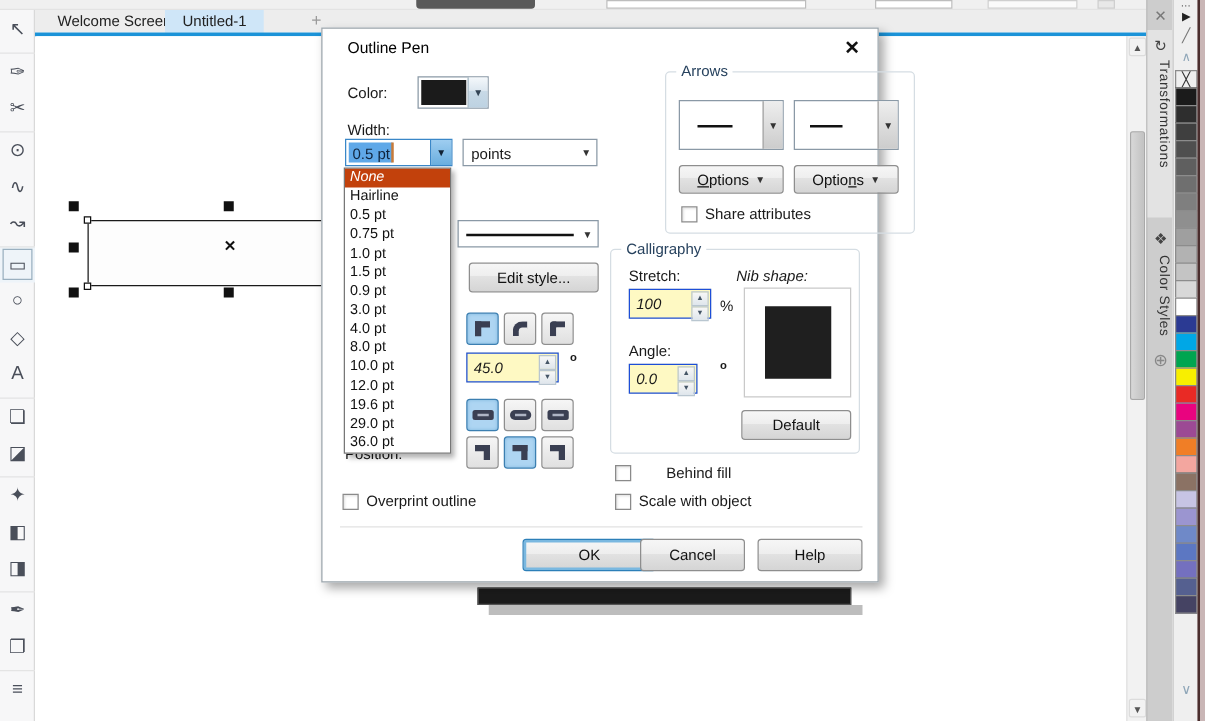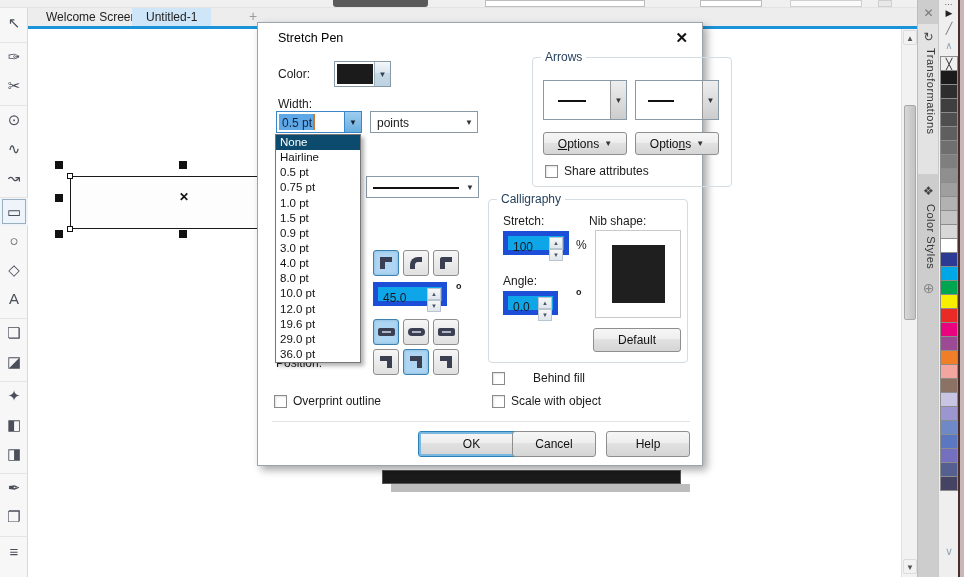--- a/index.html
+++ b/index.html
@@ -59,21 +59,21 @@
         background:linear-gradient(#f6f6f6,#eeeeee 45%,#e2e2e2 46%,#d5d5d5);
         border:1px solid #8e8e8e;border-radius:3px;font-size:12px;color:#111;cursor:pointer;}
   .btn7 .u{text-decoration:underline;}
   .btn7 .dd{font-size:8px;color:#333;}
   .combo{position:absolute;background:#fff;border:1px solid #8a99a6;}
   .combo .arrowbtn{position:absolute;right:0;top:0;bottom:0;width:16px;border-left:1px solid #9db2c0;
         background:linear-gradient(#f4f8fb,#dbe6ef 45%,#c8d9e6 46%,#bdd2e2);color:#345;
         font-size:8px;display:flex;align-items:center;justify-content:center;}
   .checkbox{position:absolute;display:flex;align-items:center;gap:6px;cursor:pointer;}
   .checkbox .box{width:13px;height:13px;background:#fff;border:1px solid #8a8a8a;box-shadow:inset 1px 1px 2px rgba(0,0,0,.12);}
-  .spinfield{position:absolute;background:#0ea5e9;border:5px solid #1d4ed8;}
+  .spinfield{position:absolute;background:#fef9c3;border:1px solid #1d4ed8;font-style:italic;}
   .spinfield .val{position:absolute;left:5px;top:4px;font-size:12px;}
   .spin{position:absolute;right:1px;top:1px;bottom:1px;width:14px;display:flex;flex-direction:column;}
   .spin span{flex:1;font-size:6px;line-height:10px;text-align:center;color:#456;
         background:linear-gradient(#f7f7f7,#dfe6ec);border:1px solid #b9c6d0;}
   .toggle{position:absolute;width:26px;height:26px;border:1px solid #8e8e8e;border-radius:3px;
         background:linear-gradient(#f6f6f6,#e0e0e0);display:flex;align-items:center;justify-content:center;cursor:pointer;}
   .toggle.selected{background:#aed5f2;border:1px solid #3c7fb1;box-shadow:inset 0 0 3px #7db7de;}
   .ic-corner{width:12px;height:12px;border-top:5px solid #3a3f52;border-left:5px solid #3a3f52;}
   .ic-corner.round{border-top-left-radius:8px;}
   .ic-corner.bevel{border-top-left-radius:3px;}
@@ -84,21 +84,21 @@
   .sup{font-size:9px;font-weight:bold;position:absolute;}
   .sep{position:absolute;height:1px;background:#e2e2e2;}
   
   .widthcombo{position:absolute;left:18px;top:88px;width:86px;height:22px;background:#fff;border:1px solid #3a87c8;}
   .widthcombo .selval{position:absolute;left:2px;top:2px;bottom:2px;padding:2px 2px 0 3px;background:#5fa8e8;color:#10243c;font-size:12px;}
   .widthcombo .caret{position:absolute;top:2px;bottom:2px;width:2px;background:#c77b3a;}
   .widthcombo .arrowbtn{position:absolute;right:0;top:0;bottom:0;width:17px;background:linear-gradient(#9ecdf0,#6aaede);border-left:1px solid #3a87c8;color:#123;font-size:8px;display:flex;align-items:center;justify-content:center;}
   .wlist{position:absolute;left:275px;top:134px;width:86px;height:229px;background:#fff;border:1px solid #777;
         box-shadow:3px 3px 4px rgba(0,0,0,.3);z-index:20;display:flex;flex-direction:column;}
   .wl-item{flex:1;padding:0 4px;font-size:11.5px;line-height:15px;color:#111;cursor:default;white-space:nowrap;}
-  .wl-item.selected{background:#0c4a6e;color:#fff;}
+  .wl-item.selected{background:#c2410c;color:#fff;font-style:italic;}
   
   .aline{position:absolute;top:50%;height:2px;background:#111;}
   .okbtn{box-shadow:0 0 0 2px #7ab8e0 inset;border-color:#2c7fb8;}
 </style>
 </head>
 <body>
 
 <div class="app">
 
   <div class="topstrip">
@@ -182,21 +182,21 @@
     <div class="handle" style="left:150px;top:132px;"></div>
     <div class="handle" style="left:26px;top:165px;"></div>
     <div class="handle" style="left:26px;top:201px;"></div>
     <div class="handle" style="left:150px;top:201px;"></div>
     <div class="centerx" style="left:150px;top:161px;">✕</div>
     <div class="blackbar"></div>
     <div class="blackbar-shadow"></div>
   </div>
 
   <div class="dialog">
-    <div class="dlg-title">Stretch Pen</div>
+    <div class="dlg-title">Outline Pen</div>
     <div class="dlg-close">✕</div>
 
     <div class="lbl" style="left:20px;top:44px;">Color:</div>
     <div class="combo" style="left:76px;top:38px;width:57px;height:26px;">
       <div style="position:absolute;left:2px;top:2px;width:36px;height:20px;background:#1b1b1b;"></div>
       <div class="arrowbtn">▼</div>
     </div>
 
     <div class="lbl" style="left:20px;top:74px;">Width:</div>
     <div class="widthcombo">
@@ -206,20 +206,23 @@
     </div>
     <div class="combo" style="left:112px;top:88px;width:108px;height:22px;">
       <span style="position:absolute;left:6px;top:4px;">points</span>
       <div class="arrowbtn" style="background:none;border-left:none;color:#333;">▼</div>
     </div>
 
     <div class="combo" style="left:108px;top:153px;width:113px;height:22px;">
       <div class="aline" style="left:6px;width:86px;"></div>
       <div class="arrowbtn" style="background:none;border-left:none;color:#333;">▼</div>
     </div>
+    <button class="btn7" style="position:absolute;left:117px;top:187px;width:104px;height:24px;">
+      <span>Edit style...</span>
+    </button>
 
     <div class="toggle selected" style="left:115px;top:227px;">
         <div class="ic-corner"></div>
       </div>
     <div class="toggle" style="left:145px;top:227px;">
         <div class="ic-corner round"></div>
       </div>
     <div class="toggle" style="left:175px;top:227px;">
         <div class="ic-corner bevel"></div>
       </div>
@@ -287,21 +290,21 @@
       <span class="glabel">Calligraphy</span>
       <div class="lbl" style="left:14px;top:14px;">Stretch:</div>
       <div class="spinfield" style="left:14px;top:31px;width:66px;height:24px;">
         <span class="val">100</span>
         <div class="spin">
             <span>▲</span>
             <span>▼</span>
           </div>
       </div>
       <span class="lbl" style="left:87px;top:38px;">%</span>
-      <div class="lbl" style="left:100px;top:14px;">Nib shape:</div>
+      <div class="lbl" style="left:100px;top:14px;font-style:italic;">Nib shape:</div>
       <div style="position:absolute;left:106px;top:30px;width:86px;height:88px;background:#fff;border:1px solid #c9c9c9;">
         <div style="position:absolute;left:16px;top:14px;width:53px;height:58px;background:#1f1f1f;"></div>
       </div>
       <div class="lbl" style="left:14px;top:74px;">Angle:</div>
       <div class="spinfield" style="left:14px;top:91px;width:55px;height:24px;">
         <span class="val">0.0</span>
         <div class="spin">
             <span>▲</span>
             <span>▼</span>
           </div>

